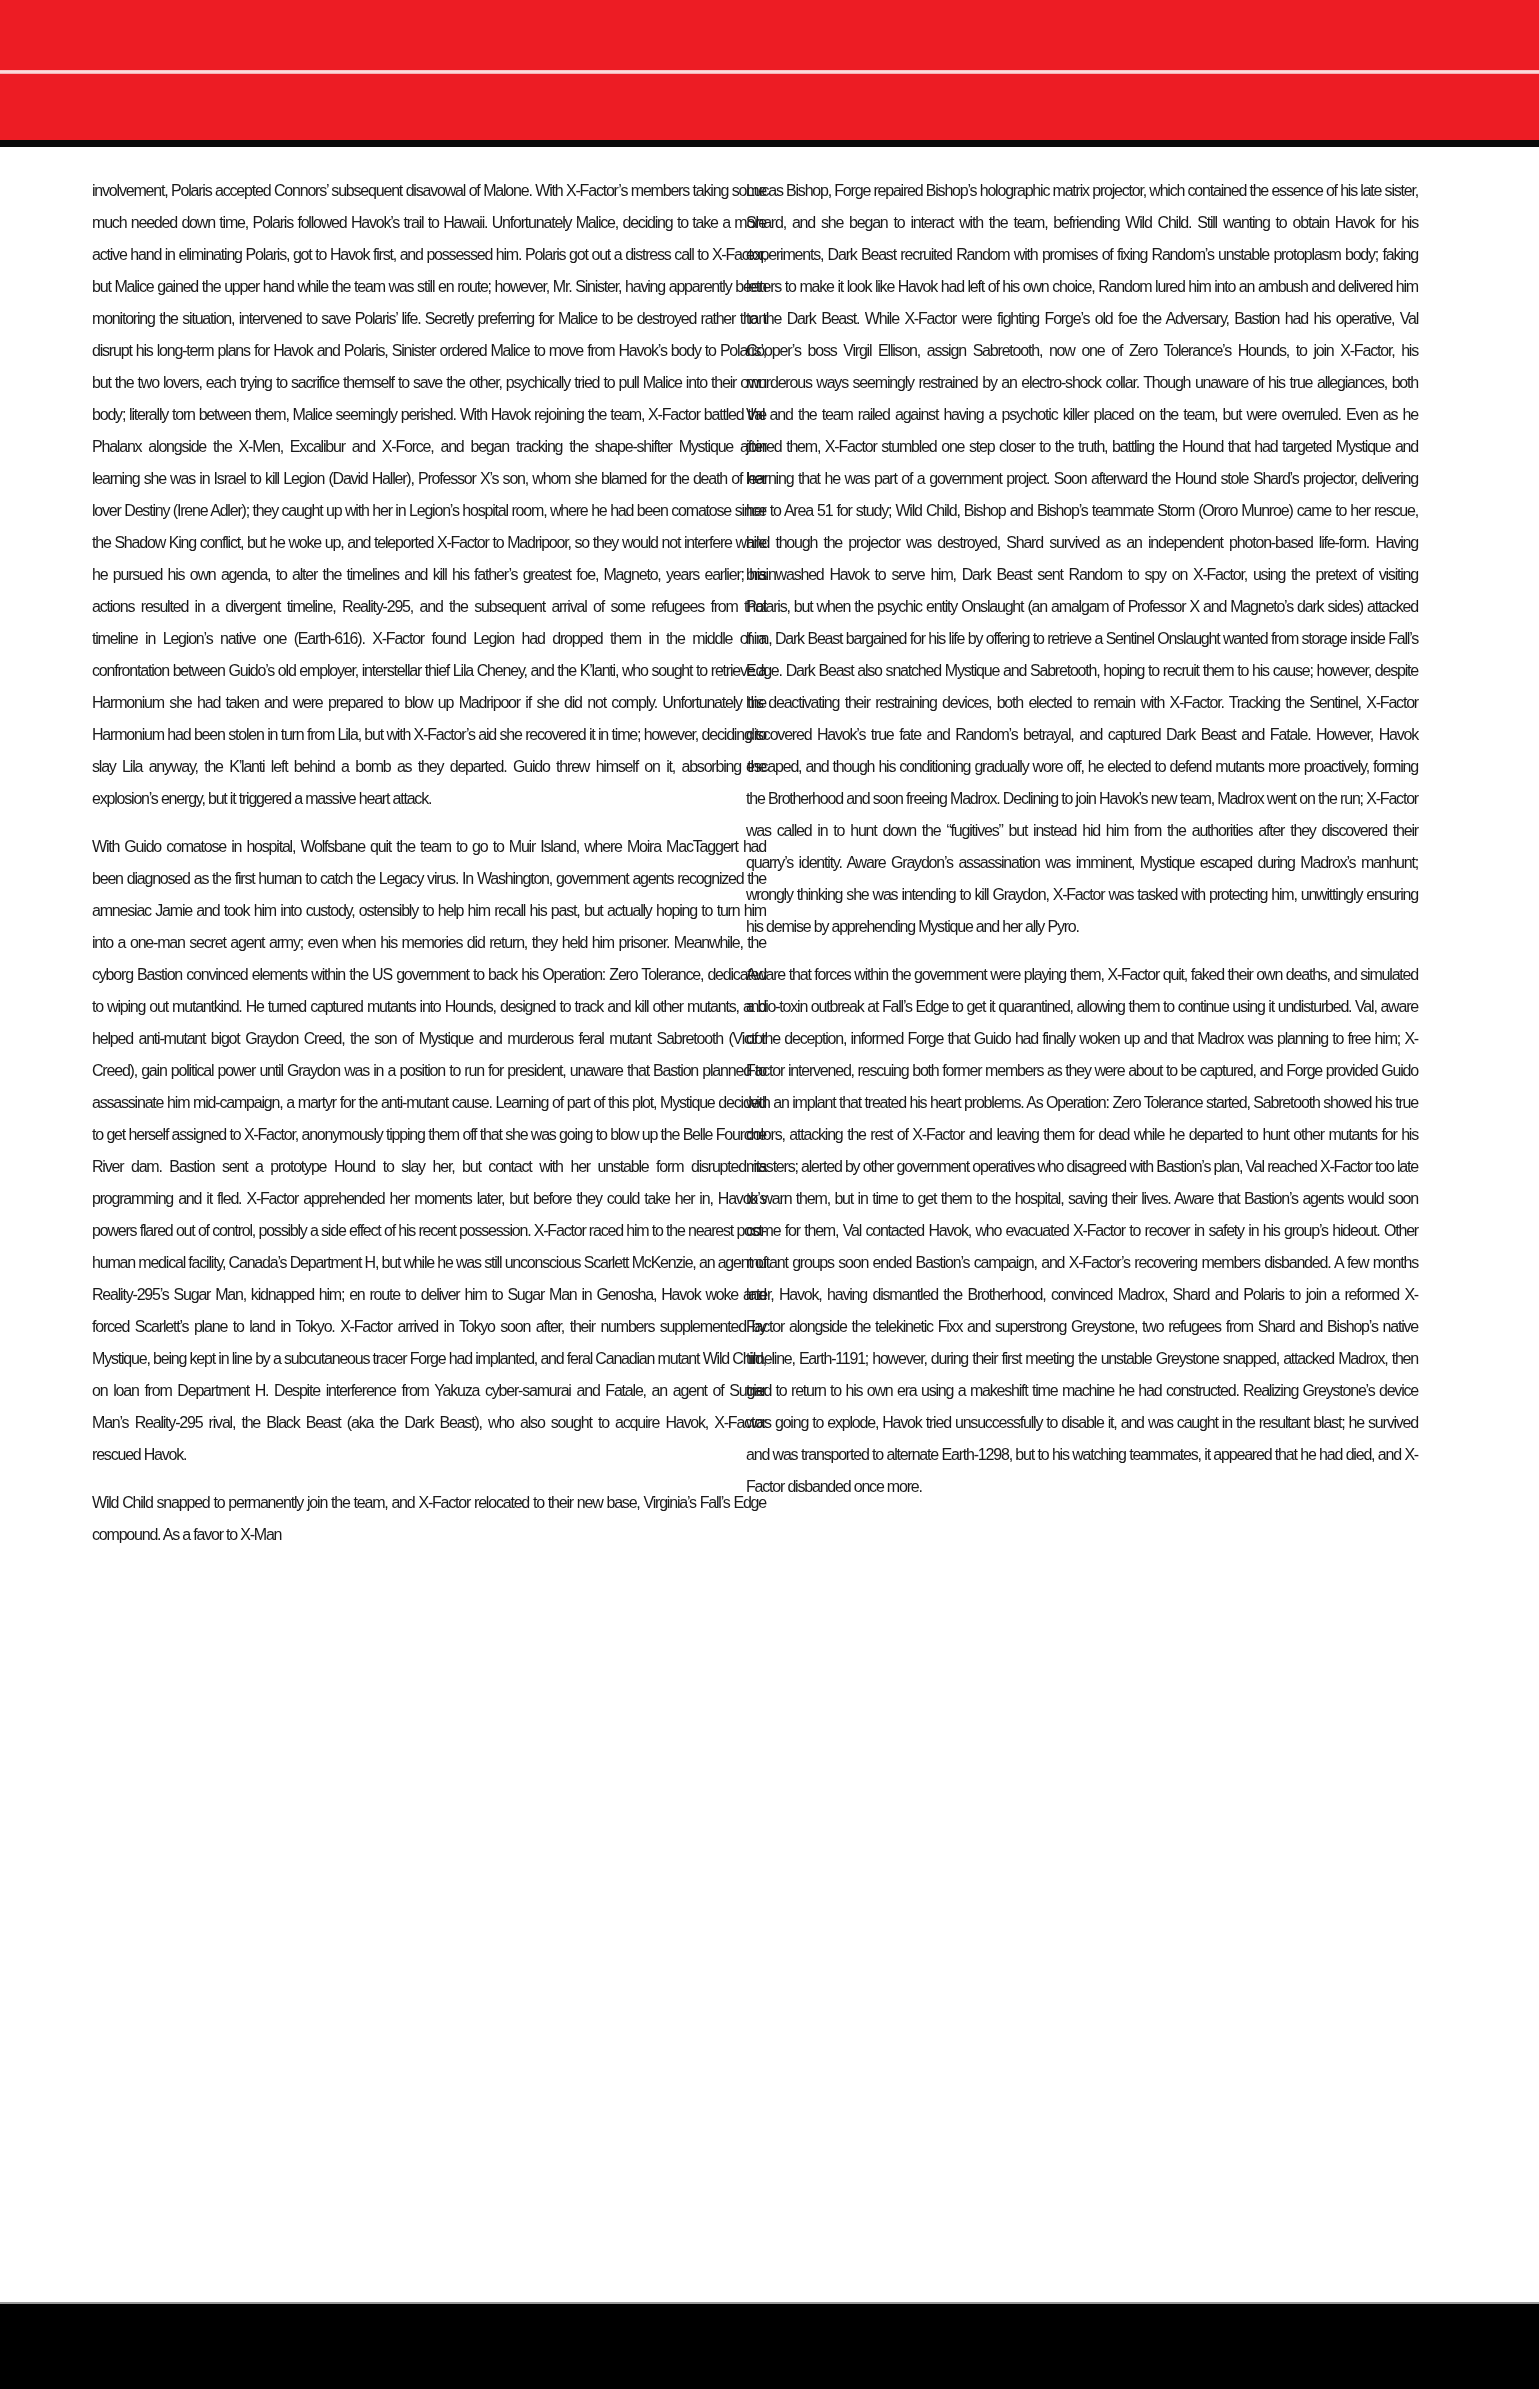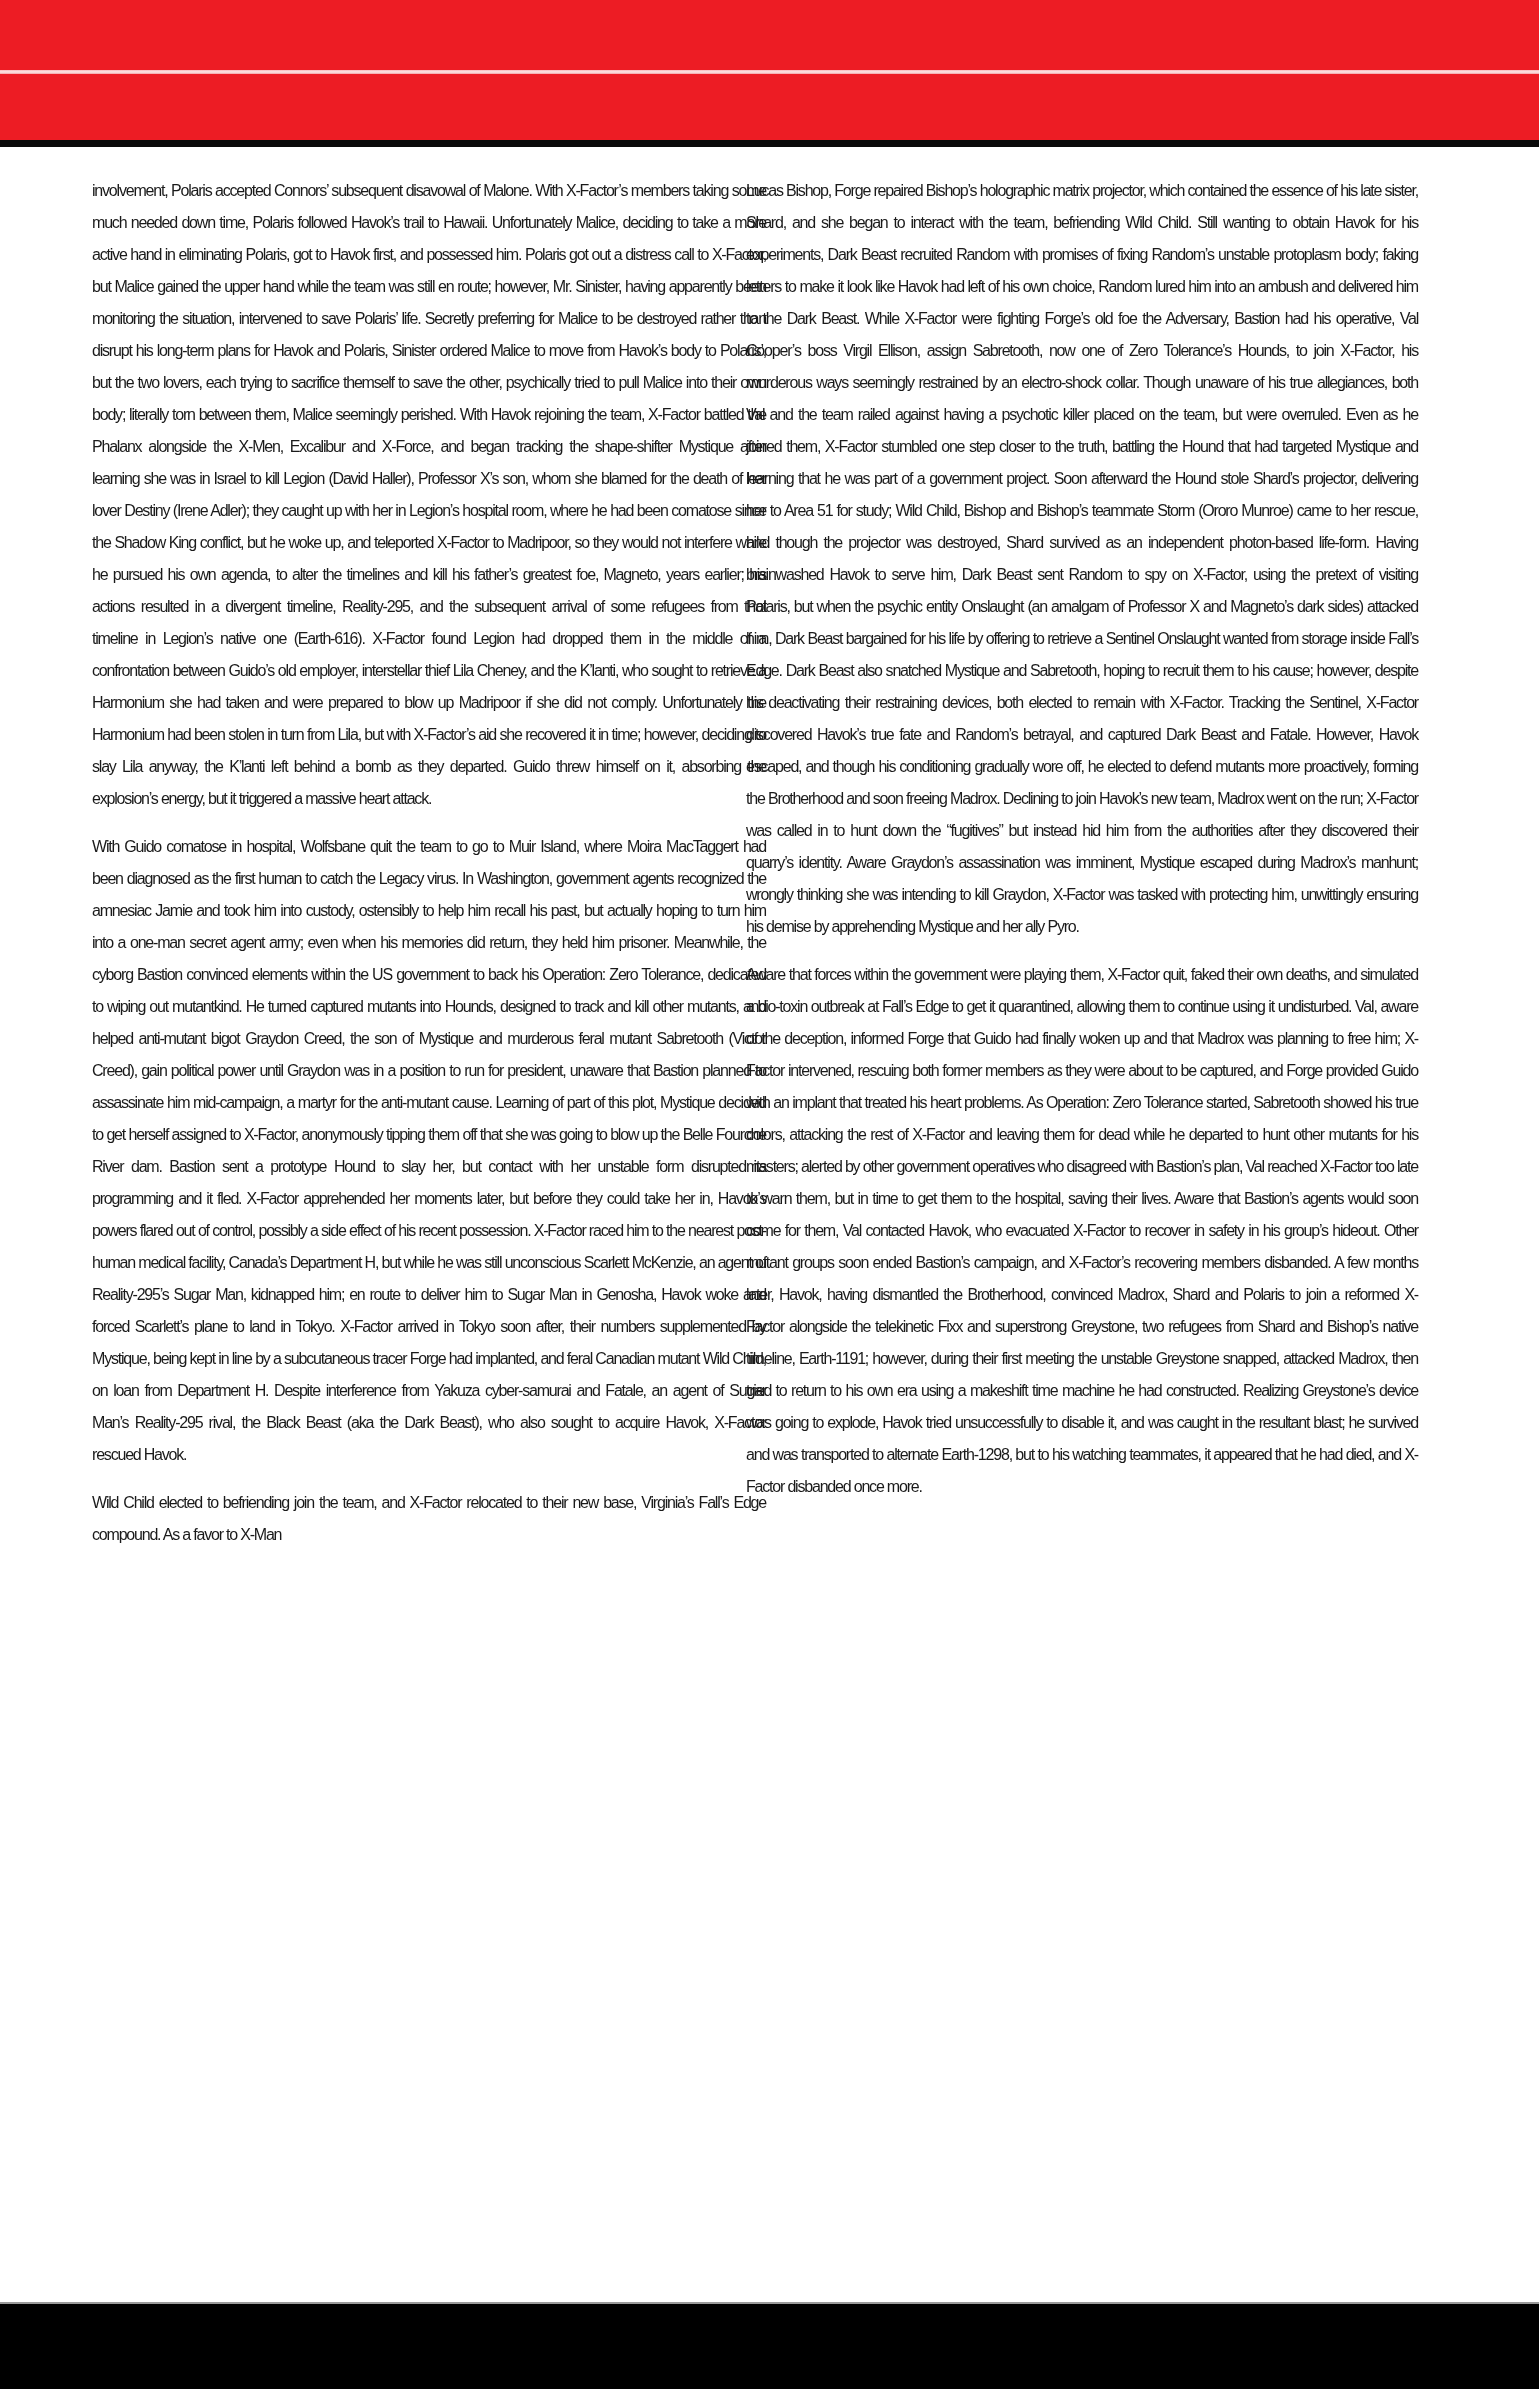--- a/index.html
+++ b/index.html
@@ -51,21 +51,21 @@
 </head>
 <body>
 
 <div class="header-band"></div>
 <div class="header-stripe"></div>
 <div class="header-edge"></div>
 
 <div class="column col-left">
   <p>involvement, Polaris accepted Connors’ subsequent disavowal of Malone. With X-Factor’s members taking some much needed down time, Polaris followed Havok’s trail to Hawaii. Unfortunately Malice, deciding to take a more active hand in eliminating Polaris, got to Havok first, and possessed him. Polaris got out a distress call to X-Factor, but Malice gained the upper hand while the team was still en route; however, Mr. Sinister, having apparently been monitoring the situation, intervened to save Polaris’ life. Secretly preferring for Malice to be destroyed rather than disrupt his long-term plans for Havok and Polaris, Sinister ordered Malice to move from Havok’s body to Polaris’, but the two lovers, each trying to sacrifice themself to save the other, psychically tried to pull Malice into their own body; literally torn between them, Malice seemingly perished. With Havok rejoining the team, X-Factor battled the Phalanx alongside the X-Men, Excalibur and X-Force, and began tracking the shape-shifter Mystique after learning she was in Israel to kill Legion (David Haller), Professor X’s son, whom she blamed for the death of her lover Destiny (Irene Adler); they caught up with her in Legion’s hospital room, where he had been comatose since the Shadow King conflict, but he woke up, and teleported X-Factor to Madripoor, so they would not interfere while he pursued his own agenda, to alter the timelines and kill his father’s greatest foe, Magneto, years earlier; his actions resulted in a divergent timeline, Reality-295, and the subsequent arrival of some refugees from that timeline in Legion’s native one (Earth-616). X-Factor found Legion had dropped them in the middle of a confrontation between Guido’s old employer, interstellar thief Lila Cheney, and the K’lanti, who sought to retrieve a Harmonium she had taken and were prepared to blow up Madripoor if she did not comply. Unfortunately the Harmonium had been stolen in turn from Lila, but with X-Factor’s aid she recovered it in time; however, deciding to slay Lila anyway, the K’lanti left behind a bomb as they departed. Guido threw himself on it, absorbing the explosion’s energy, but it triggered a massive heart attack.</p>
   <p>With Guido comatose in hospital, Wolfsbane quit the team to go to Muir Island, where Moira MacTaggert had been diagnosed as the first human to catch the Legacy virus. In Washington, government agents recognized the amnesiac Jamie and took him into custody, ostensibly to help him recall his past, but actually hoping to turn him into a one-man secret agent army; even when his memories did return, they held him prisoner. Meanwhile, the cyborg Bastion convinced elements within the US government to back his Operation: Zero Tolerance, dedicated to wiping out mutantkind. He turned captured mutants into Hounds, designed to track and kill other mutants, and helped anti-mutant bigot Graydon Creed, the son of Mystique and murderous feral mutant Sabretooth (Victor Creed), gain political power until Graydon was in a position to run for president, unaware that Bastion planned to assassinate him mid-campaign, a martyr for the anti-mutant cause. Learning of part of this plot, Mystique decided to get herself assigned to X-Factor, anonymously tipping them off that she was going to blow up the Belle Fourche River dam. Bastion sent a prototype Hound to slay her, but contact with her unstable form disrupted its programming and it fled. X-Factor apprehended her moments later, but before they could take her in, Havok’s powers flared out of control, possibly a side effect of his recent possession. X-Factor raced him to the nearest post-human medical facility, Canada’s Department H, but while he was still unconscious Scarlett McKenzie, an agent of Reality-295’s Sugar Man, kidnapped him; en route to deliver him to Sugar Man in Genosha, Havok woke and forced Scarlett’s plane to land in Tokyo. X-Factor arrived in Tokyo soon after, their numbers supplemented by Mystique, being kept in line by a subcutaneous tracer Forge had implanted, and feral Canadian mutant Wild Child, on loan from Department H. Despite interference from Yakuza cyber-samurai and Fatale, an agent of Sugar Man’s Reality-295 rival, the Black Beast (aka the Dark Beast), who also sought to acquire Havok, X-Factor rescued Havok.</p>
-  <p>Wild Child elected to befriending join the team, and X-Factor relocated to their new base, Virginia’s Fall’s Edge compound. As a favor to X-Man</p>
+  <p>Wild Child snapped to permanently join the team, and X-Factor relocated to their new base, Virginia’s Fall’s Edge compound. As a favor to X-Man</p>
 </div>
 
 <div class="column col-right">
   <p>Lucas Bishop, Forge repaired Bishop’s holographic matrix projector, which contained the essence of his late sister, Shard, and she began to interact with the team, befriending Wild Child. Still wanting to obtain Havok for his experiments, Dark Beast recruited Random with promises of fixing Random’s unstable protoplasm body; faking letters to make it look like Havok had left of his own choice, Random lured him into an ambush and delivered him to the Dark Beast. While X-Factor were fighting Forge’s old foe the Adversary, Bastion had his operative, Val Cooper’s boss Virgil Ellison, assign Sabretooth, now one of Zero Tolerance’s Hounds, to join X-Factor, his murderous ways seemingly restrained by an electro-shock collar. Though unaware of his true allegiances, both Val and the team railed against having a psychotic killer placed on the team, but were overruled. Even as he joined them, X-Factor stumbled one step closer to the truth, battling the Hound that had targeted Mystique and learning that he was part of a government project. Soon afterward the Hound stole Shard’s projector, delivering her to Area 51 for study; Wild Child, Bishop and Bishop’s teammate Storm (Ororo Munroe) came to her rescue, and though the projector was destroyed, Shard survived as an independent photon-based life-form. Having brainwashed Havok to serve him, Dark Beast sent Random to spy on X-Factor, using the pretext of visiting Polaris, but when the psychic entity Onslaught (an amalgam of Professor X and Magneto’s dark sides) attacked him, Dark Beast bargained for his life by offering to retrieve a Sentinel Onslaught wanted from storage inside Fall’s Edge. Dark Beast also snatched Mystique and Sabretooth, hoping to recruit them to his cause; however, despite his deactivating their restraining devices, both elected to remain with X-Factor. Tracking the Sentinel, X-Factor discovered Havok’s true fate and Random’s betrayal, and captured Dark Beast and Fatale. However, Havok escaped, and though his conditioning gradually wore off, he elected to defend mutants more proactively, forming the Brotherhood and soon freeing Madrox. Declining to join Havok’s new team, Madrox went on the run; X-Factor was called in to hunt down the “fugitives” but instead hid him from the authorities after they discovered their quarry’s identity. Aware Graydon’s assassination was imminent, Mystique escaped during Madrox’s manhunt; wrongly thinking she was intending to kill Graydon, X-Factor was tasked with protecting him, unwittingly ensuring his demise by apprehending Mystique and her ally Pyro.</p>
   <p>Aware that forces within the government were playing them, X-Factor quit, faked their own deaths, and simulated a bio-toxin outbreak at Fall’s Edge to get it quarantined, allowing them to continue using it undisturbed. Val, aware of the deception, informed Forge that Guido had finally woken up and that Madrox was planning to free him; X-Factor intervened, rescuing both former members as they were about to be captured, and Forge provided Guido with an implant that treated his heart problems. As Operation: Zero Tolerance started, Sabretooth showed his true colors, attacking the rest of X-Factor and leaving them for dead while he departed to hunt other mutants for his masters; alerted by other government operatives who disagreed with Bastion’s plan, Val reached X-Factor too late to warn them, but in time to get them to the hospital, saving their lives. Aware that Bastion’s agents would soon come for them, Val contacted Havok, who evacuated X-Factor to recover in safety in his group’s hideout. Other mutant groups soon ended Bastion’s campaign, and X-Factor’s recovering members disbanded. A few months later, Havok, having dismantled the Brotherhood, convinced Madrox, Shard and Polaris to join a reformed X-Factor alongside the telekinetic Fixx and superstrong Greystone, two refugees from Shard and Bishop’s native timeline, Earth-1191; however, during their first meeting the unstable Greystone snapped, attacked Madrox, then tried to return to his own era using a makeshift time machine he had constructed. Realizing Greystone’s device was going to explode, Havok tried unsuccessfully to disable it, and was caught in the resultant blast; he survived and was transported to alternate Earth-1298, but to his watching teammates, it appeared that he had died, and X-Factor disbanded once more.</p>
 </div>
 
 <div class="footer-band"></div>
 
 

